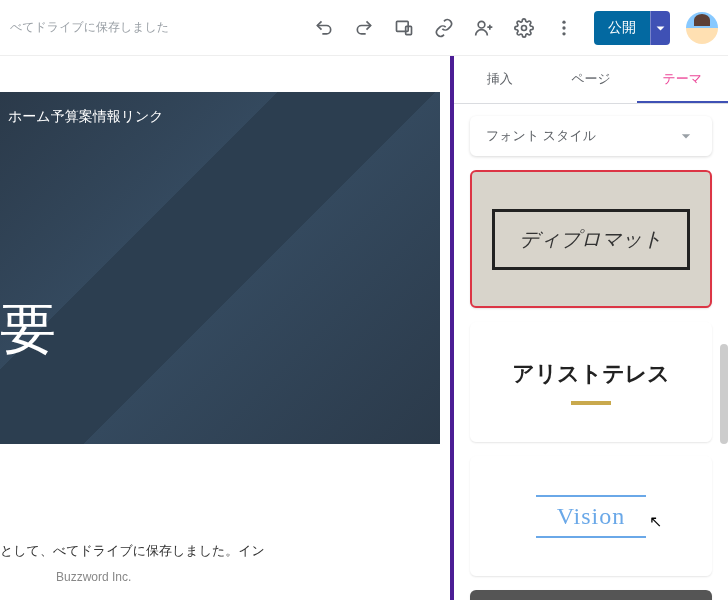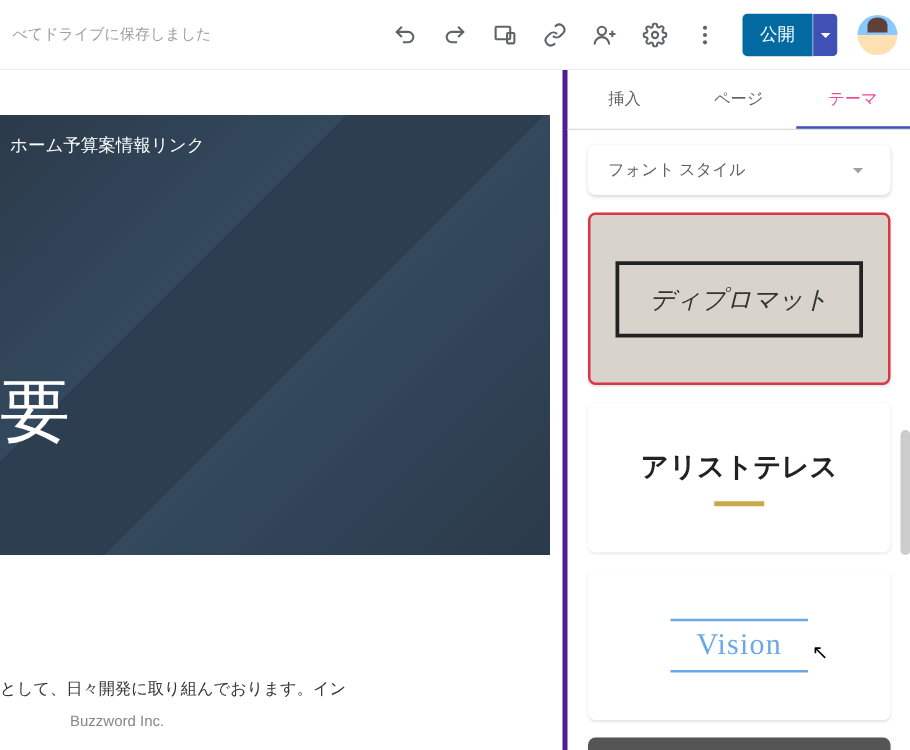--- a/index.html
+++ b/index.html
@@ -102,21 +102,21 @@
   <div class="canvas">
     <div class="hero">
       <div class="site-nav">
         <span>ホーム</span>
         <span>予算案</span>
         <span>情報リンク</span>
       </div>
       <div class="hero-title">要</div>
     </div>
     <div class="body-text">
-      <div>として、日々開発に取り組んでおります。イン</div>
+      <div>として、べてドライブに保存しました。イン</div>
       <div class="copyright">Buzzword Inc.</div>
     </div>
   </div>
 
   <div class="sidebar">
     <div class="side-tabs">
       <div class="side-tab">挿入</div>
       <div class="side-tab">ページ</div>
       <div class="side-tab active">テーマ</div>
     </div>

